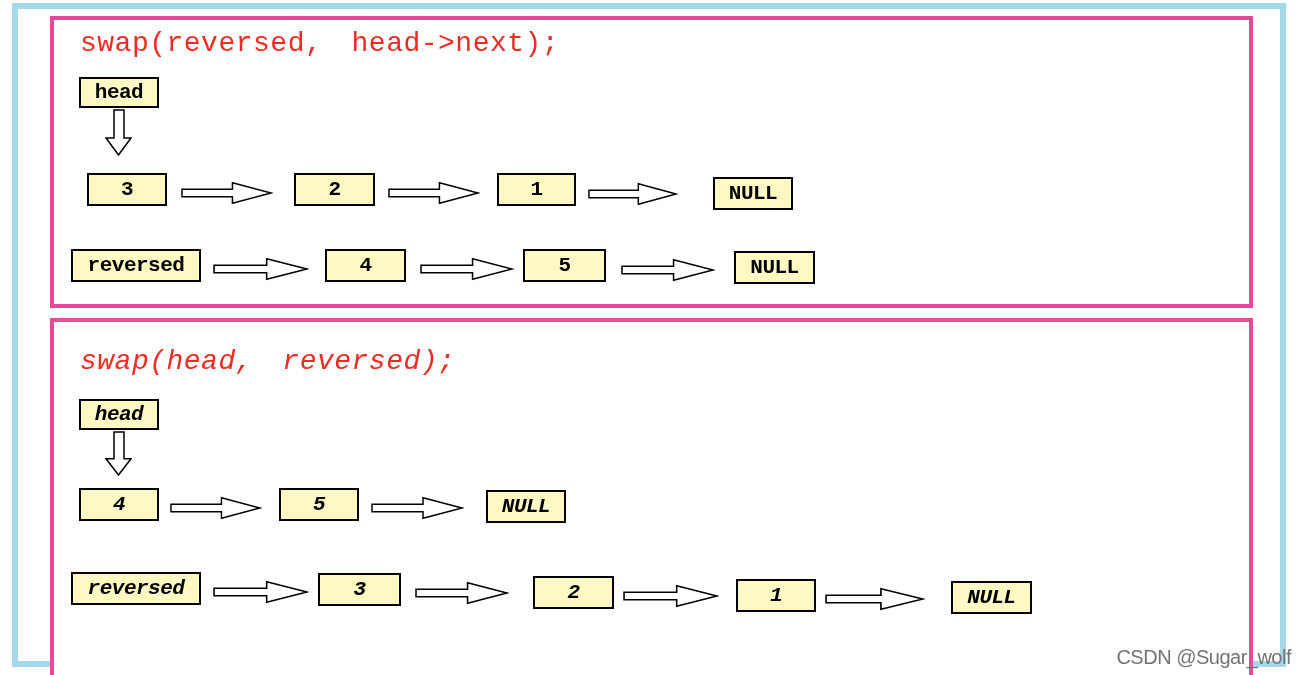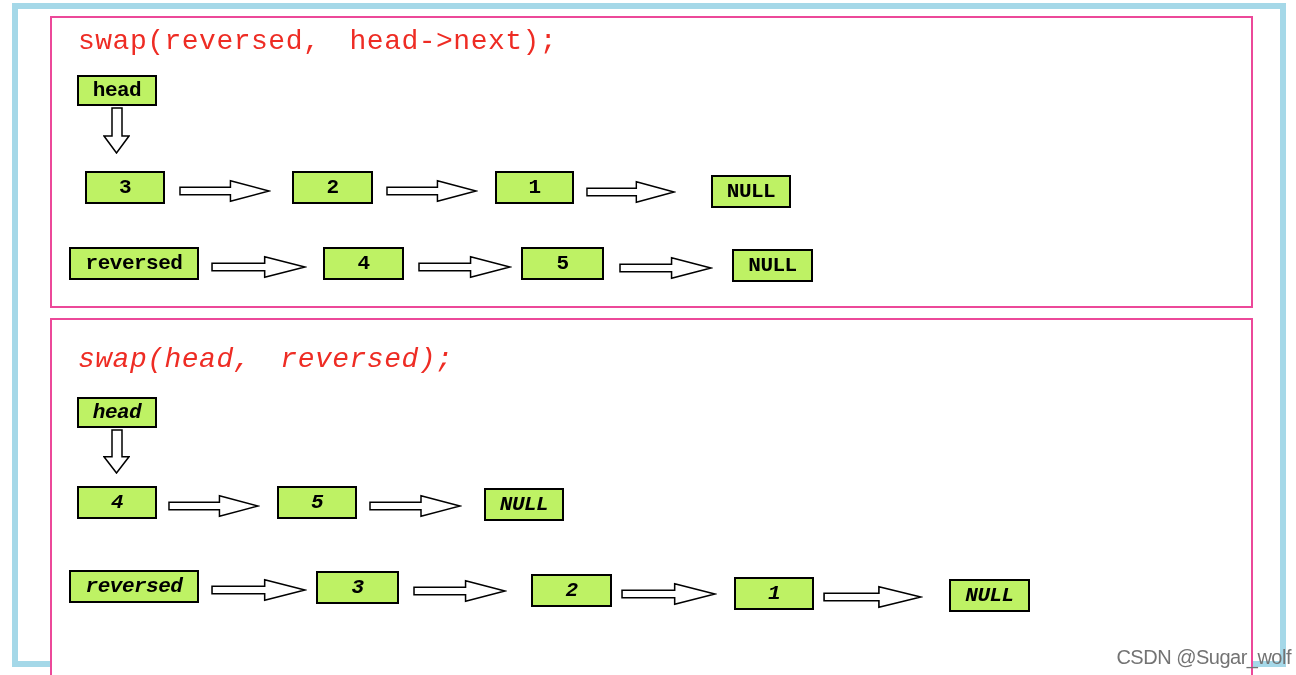--- a/index.html
+++ b/index.html
@@ -16,41 +16,41 @@
     left: 12px; top: 3px;
     width: 1274px; height: 664px;
     border: 6px solid #a5d8e8;
     box-sizing: border-box;
     background: #ffffff;
   }
   .panel {
     position: absolute;
     left: 50px;
     width: 1203px;
-    border: 2px solid #ec4899;
+    border: 4px solid #ec4899;
     box-sizing: border-box;
     background: #ffffff;
   }
   .panel-1 { top: 16px;  height: 292px; }
   .panel-2 { top: 318px; height: 382px; font-style: italic; }
   .ptitle {
     position: absolute;
     font-family: "Liberation Mono", "DejaVu Sans Mono", monospace;
     font-size: 28px;
     color: #ee2c24;
     white-space: pre;
     word-spacing: 12px;
     letter-spacing: 0.5px;
   }
   .nbox {
     position: absolute;
     height: 33px;
     border: 2px solid #000000;
     box-sizing: border-box;
-    background: #bef264;
+    background: #fef9c3;
     display: flex;
     align-items: center;
     justify-content: center;
     font-family: "Liberation Mono", "DejaVu Sans Mono", monospace;
     font-weight: bold;
     font-size: 21px;
     color: #000000;
     letter-spacing: -0.5px;
   }
   .nbox.h31 { height: 31px; }

